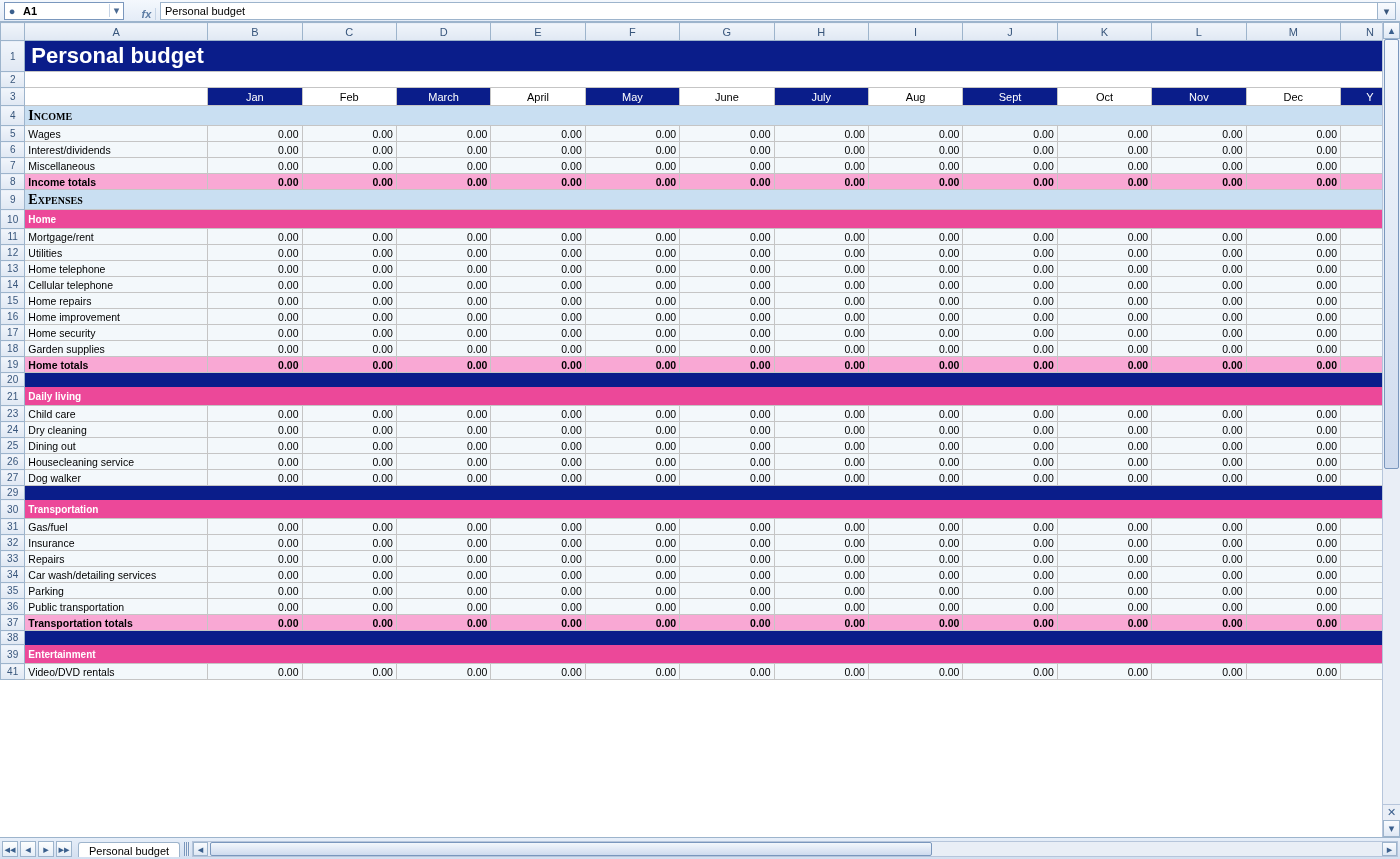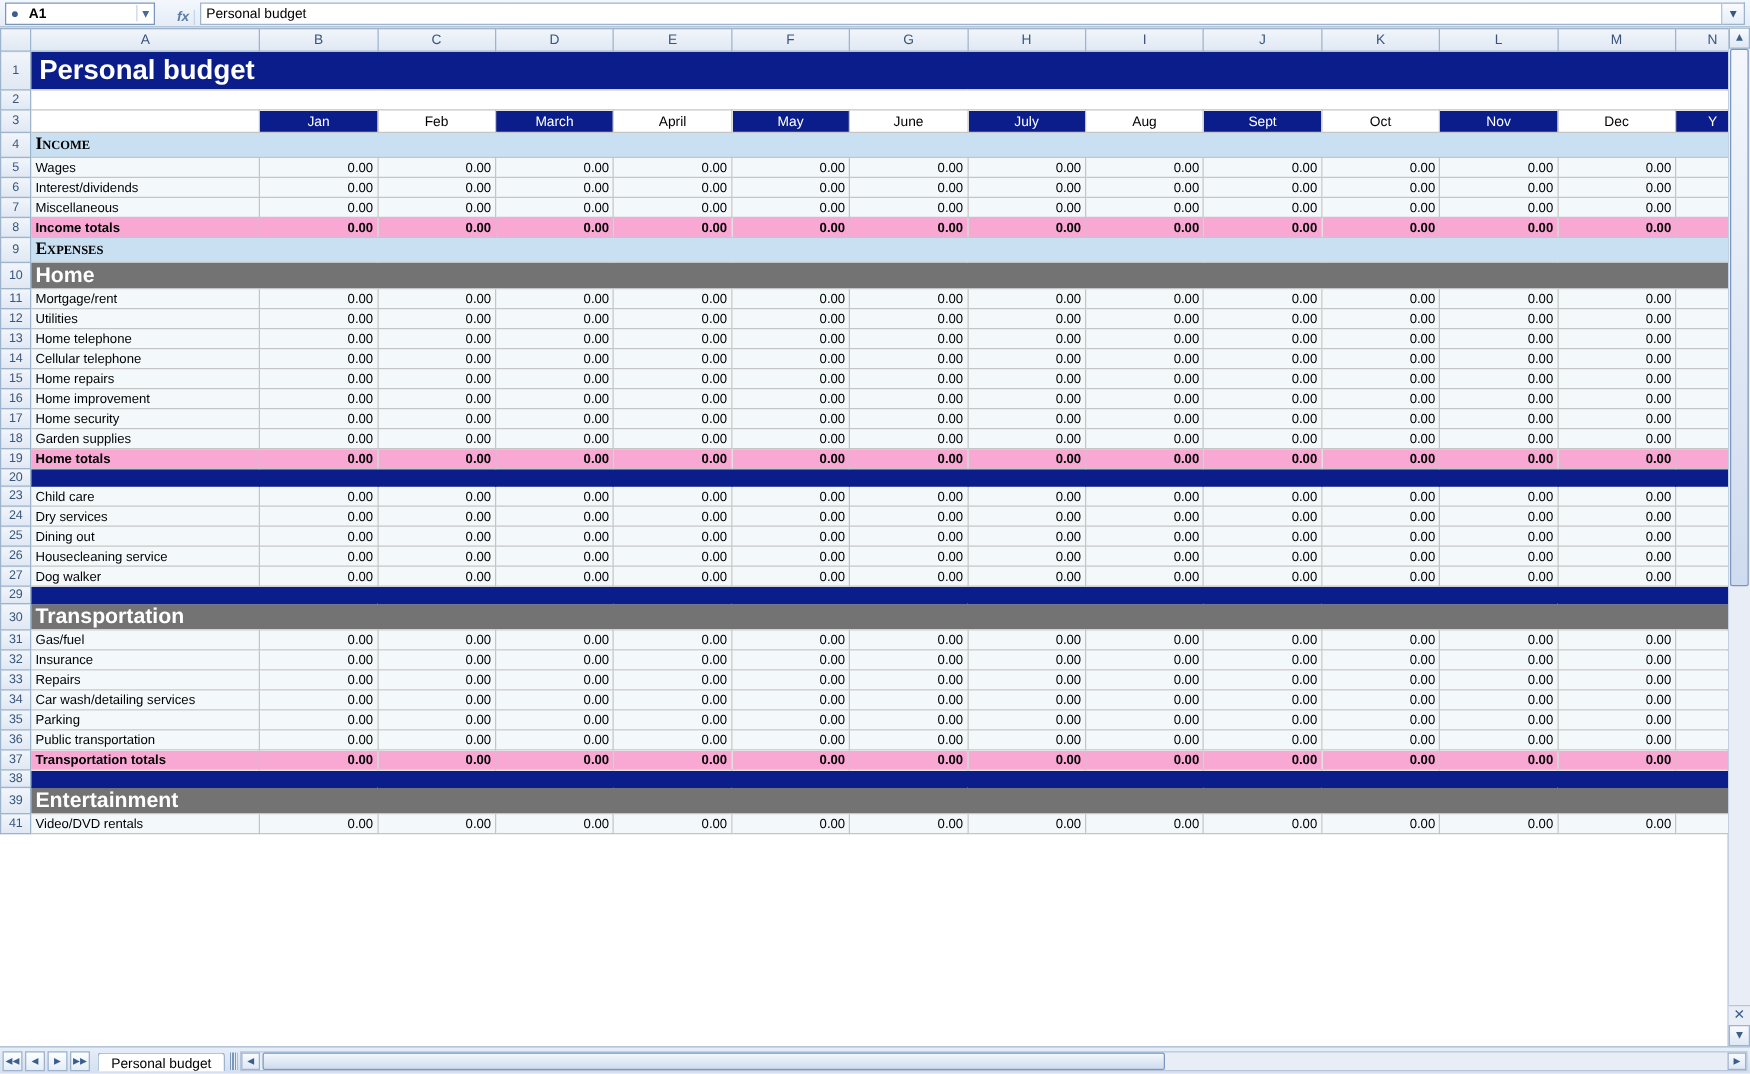--- a/index.html
+++ b/index.html
@@ -31,21 +31,21 @@
 
 tr.title td.cell { background: #0a1d8a; color: #fff; font-family: Verdana, Tahoma, sans-serif; font-size: 22px; font-weight: bold; height: 30px; padding: 2px 6px; }
 
 tr.months td.cell { text-align: center; font-weight: normal; color: #fff; height: 18px; }
 tr.months td.cell:nth-child(odd) { background: #0a1d8a; }
 tr.months td.cell:nth-child(even) { background: #fff; color: #000; }
 tr.months td.cell.first { background: #fff !important; }
 
 tr.section td.cell { background: #c9dff2; font-family: Georgia, 'Times New Roman', serif; font-weight: bold; font-size: 14px; font-variant: small-caps; height: 20px; }
 
-tr.catband td.cell { background: #737373; color: #fff; font-family: Verdana, Tahoma, sans-serif; font-weight: bold; font-size: 17px; height: 19px; }
+tr.catband td.cell { background: #ec4899; color: #fff; font-family: Verdana, Tahoma, sans-serif; font-weight: bold; font-size: 10px; height: 19px; }
 
 tr.data td.cell { background: #f3f8fb; font-size: 10.5px; }
 
 tr.total td.cell { background: #f9a8d4; font-weight: bold; font-size: 10.5px; }
 
 tr.spacer td.cell { background: #0a1d8a; height: 14px; border-color: #0a1d8a; }
 
 
 col.ch0 { width: 24px; }
 col.chA { width: 180px; }
@@ -388,40 +388,44 @@
             <td class="cell num">0.00</td>
             <td class="cell num">0.00</td>
             <td class="cell num">0.00</td>
             <td class="cell num">0.00</td>
             <td class="cell num"></td>
           </tr>
           <tr class="spacer">
             <th class="row-head">20</th>
             <td class="cell " colspan="14"></td>
           </tr>
+          <tr class="catband">
+            <th class="row-head">21</th>
+            <td class="cell label" colspan="14">Daily living</td>
+          </tr>
           <tr class="data">
             <th class="row-head">23</th>
             <td class="cell label">Child care</td>
             <td class="cell num">0.00</td>
             <td class="cell num">0.00</td>
             <td class="cell num">0.00</td>
             <td class="cell num">0.00</td>
             <td class="cell num">0.00</td>
             <td class="cell num">0.00</td>
             <td class="cell num">0.00</td>
             <td class="cell num">0.00</td>
             <td class="cell num">0.00</td>
             <td class="cell num">0.00</td>
             <td class="cell num">0.00</td>
             <td class="cell num">0.00</td>
             <td class="cell num"></td>
           </tr>
           <tr class="data">
             <th class="row-head">24</th>
-            <td class="cell label">Dry services</td>
+            <td class="cell label">Dry cleaning</td>
             <td class="cell num">0.00</td>
             <td class="cell num">0.00</td>
             <td class="cell num">0.00</td>
             <td class="cell num">0.00</td>
             <td class="cell num">0.00</td>
             <td class="cell num">0.00</td>
             <td class="cell num">0.00</td>
             <td class="cell num">0.00</td>
             <td class="cell num">0.00</td>
             <td class="cell num">0.00</td>

